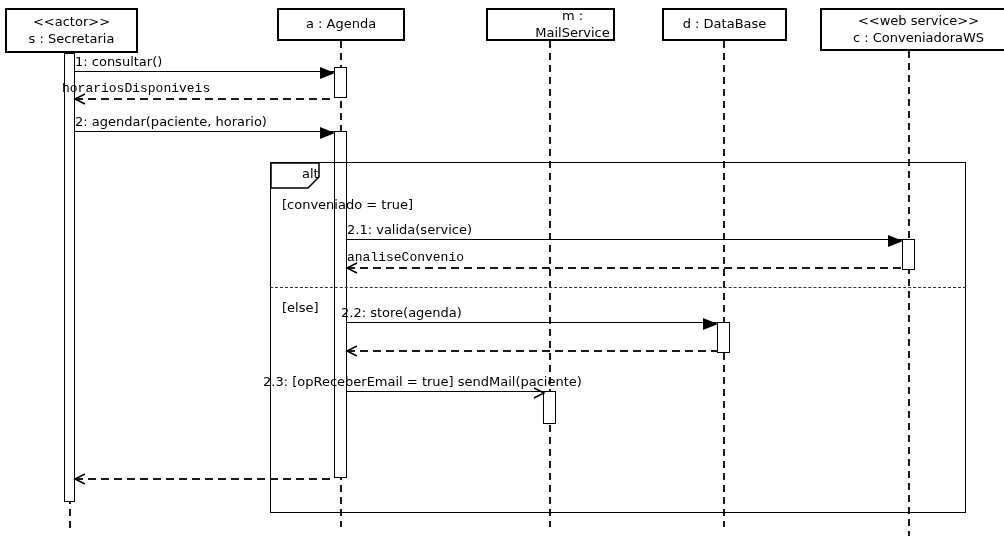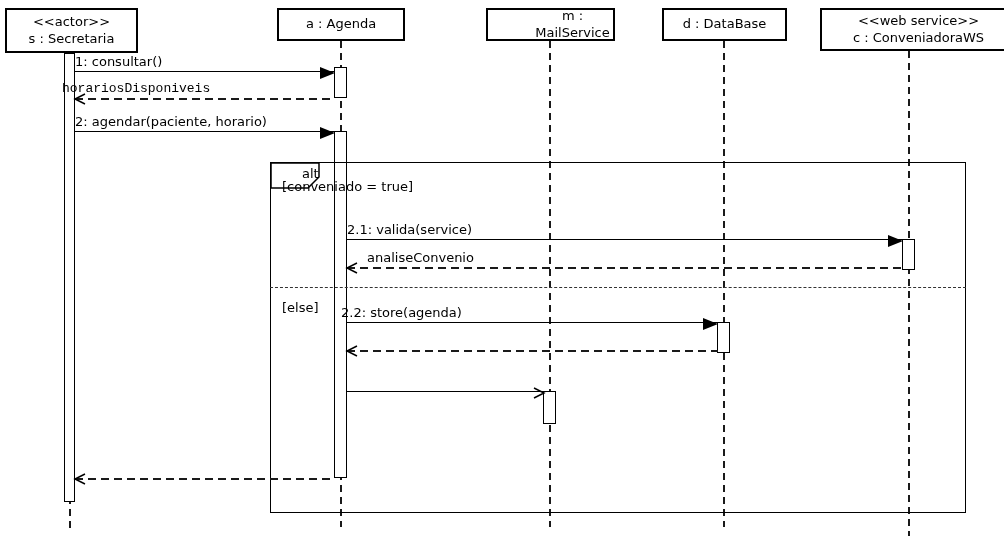--- a/index.html
+++ b/index.html
@@ -44,21 +44,21 @@
     position:absolute;left:270px;top:162px;width:696px;height:351px;
     box-sizing:border-box;border:1.5px solid #000;z-index:4;pointer-events:none;
   }
   .alt-tab{position:absolute;left:270px;top:162px;width:50px;height:27px;z-index:4;}
   .alt-label{position:absolute;left:281px;top:166px;z-index:5;margin-left:21px;}
   .divider{
     position:absolute;left:270px;top:287px;width:696px;height:0;
     border-top:1.5px dashed #333;z-index:4;
   }
   .guard{position:absolute;white-space:nowrap;z-index:5;}
-  .guard-1{left:282px;top:179px;}
+  .guard-1{left:282px;top:197px;}
   .guard-2{left:282px;top:300px;}
   
   .msg{position:absolute;z-index:4;}
   .msg.solid{height:0;border-top:1.5px solid #000;}
   .msg.dashed{height:1.5px;background:repeating-linear-gradient(90deg,#1a1a1a 0 8px,transparent 8px 13px);}
   .m1{left:75px;top:71px;width:260px;}
   .m2{left:75px;top:98px;width:260px;}
   .m3{left:75px;top:131px;width:260px;}
   .m4{left:347px;top:239px;width:556px;}
   .m5{left:347px;top:267px;width:556px;}
@@ -72,21 +72,21 @@
   }
   .head-open{position:absolute;top:-6.5px;width:14px;height:14px;}
   .head-open.at-left{left:-2px;}
   .head-open.at-right{right:-2px;}
   
   .mlabel{position:absolute;white-space:nowrap;z-index:5;}
   .lm1{left:75px;top:54px;width:260px;}
   .lm2{left:62px;top:81px;width:260px;font-family:Liberation Mono, monospace;}
   .lm3{left:75px;top:114px;width:260px;}
   .lm4{left:347px;top:222px;width:556px;}
-  .lm5{left:367px;top:250px;width:556px;}
+  .lm5{left:347px;top:250px;width:556px;font-family:Liberation Mono, monospace;}
   .lm6{left:341px;top:305px;width:371px;}
   .lm8{left:263px;top:374px;width:363px;}
   .lm9{left:75px;top:461px;width:260px;}
 </style>
 </head>
 <body>
 
 <div class="canvas">
 
   <div class="lifeline ll-s"></div>
@@ -149,20 +149,21 @@
     <svg class="head-open at-left" viewBox="0 0 14 14">
         <polyline points="12,2 2,7 12,12" fill="none" stroke="#000" stroke-width="1.5"></polyline>
       </svg>
   </div>
 
   <div class="msg solid m8">
     <svg class="head-open at-right" viewBox="0 0 14 14">
         <polyline points="2,2 12,7 2,12" fill="none" stroke="#000" stroke-width="1.5"></polyline>
       </svg>
   </div>
+  <div class="mlabel lm8">2.3: [opReceberEmail = true] sendMail(paciente)</div>
 
   <div class="msg dashed m9">
     <svg class="head-open at-left" viewBox="0 0 14 14">
         <polyline points="12,2 2,7 12,12" fill="none" stroke="#000" stroke-width="1.5"></polyline>
       </svg>
   </div>
 
   <div class="head hd-s">
     <span>&lt;&lt;actor&gt;&gt;</span>
     <span>s : Secretaria</span>

